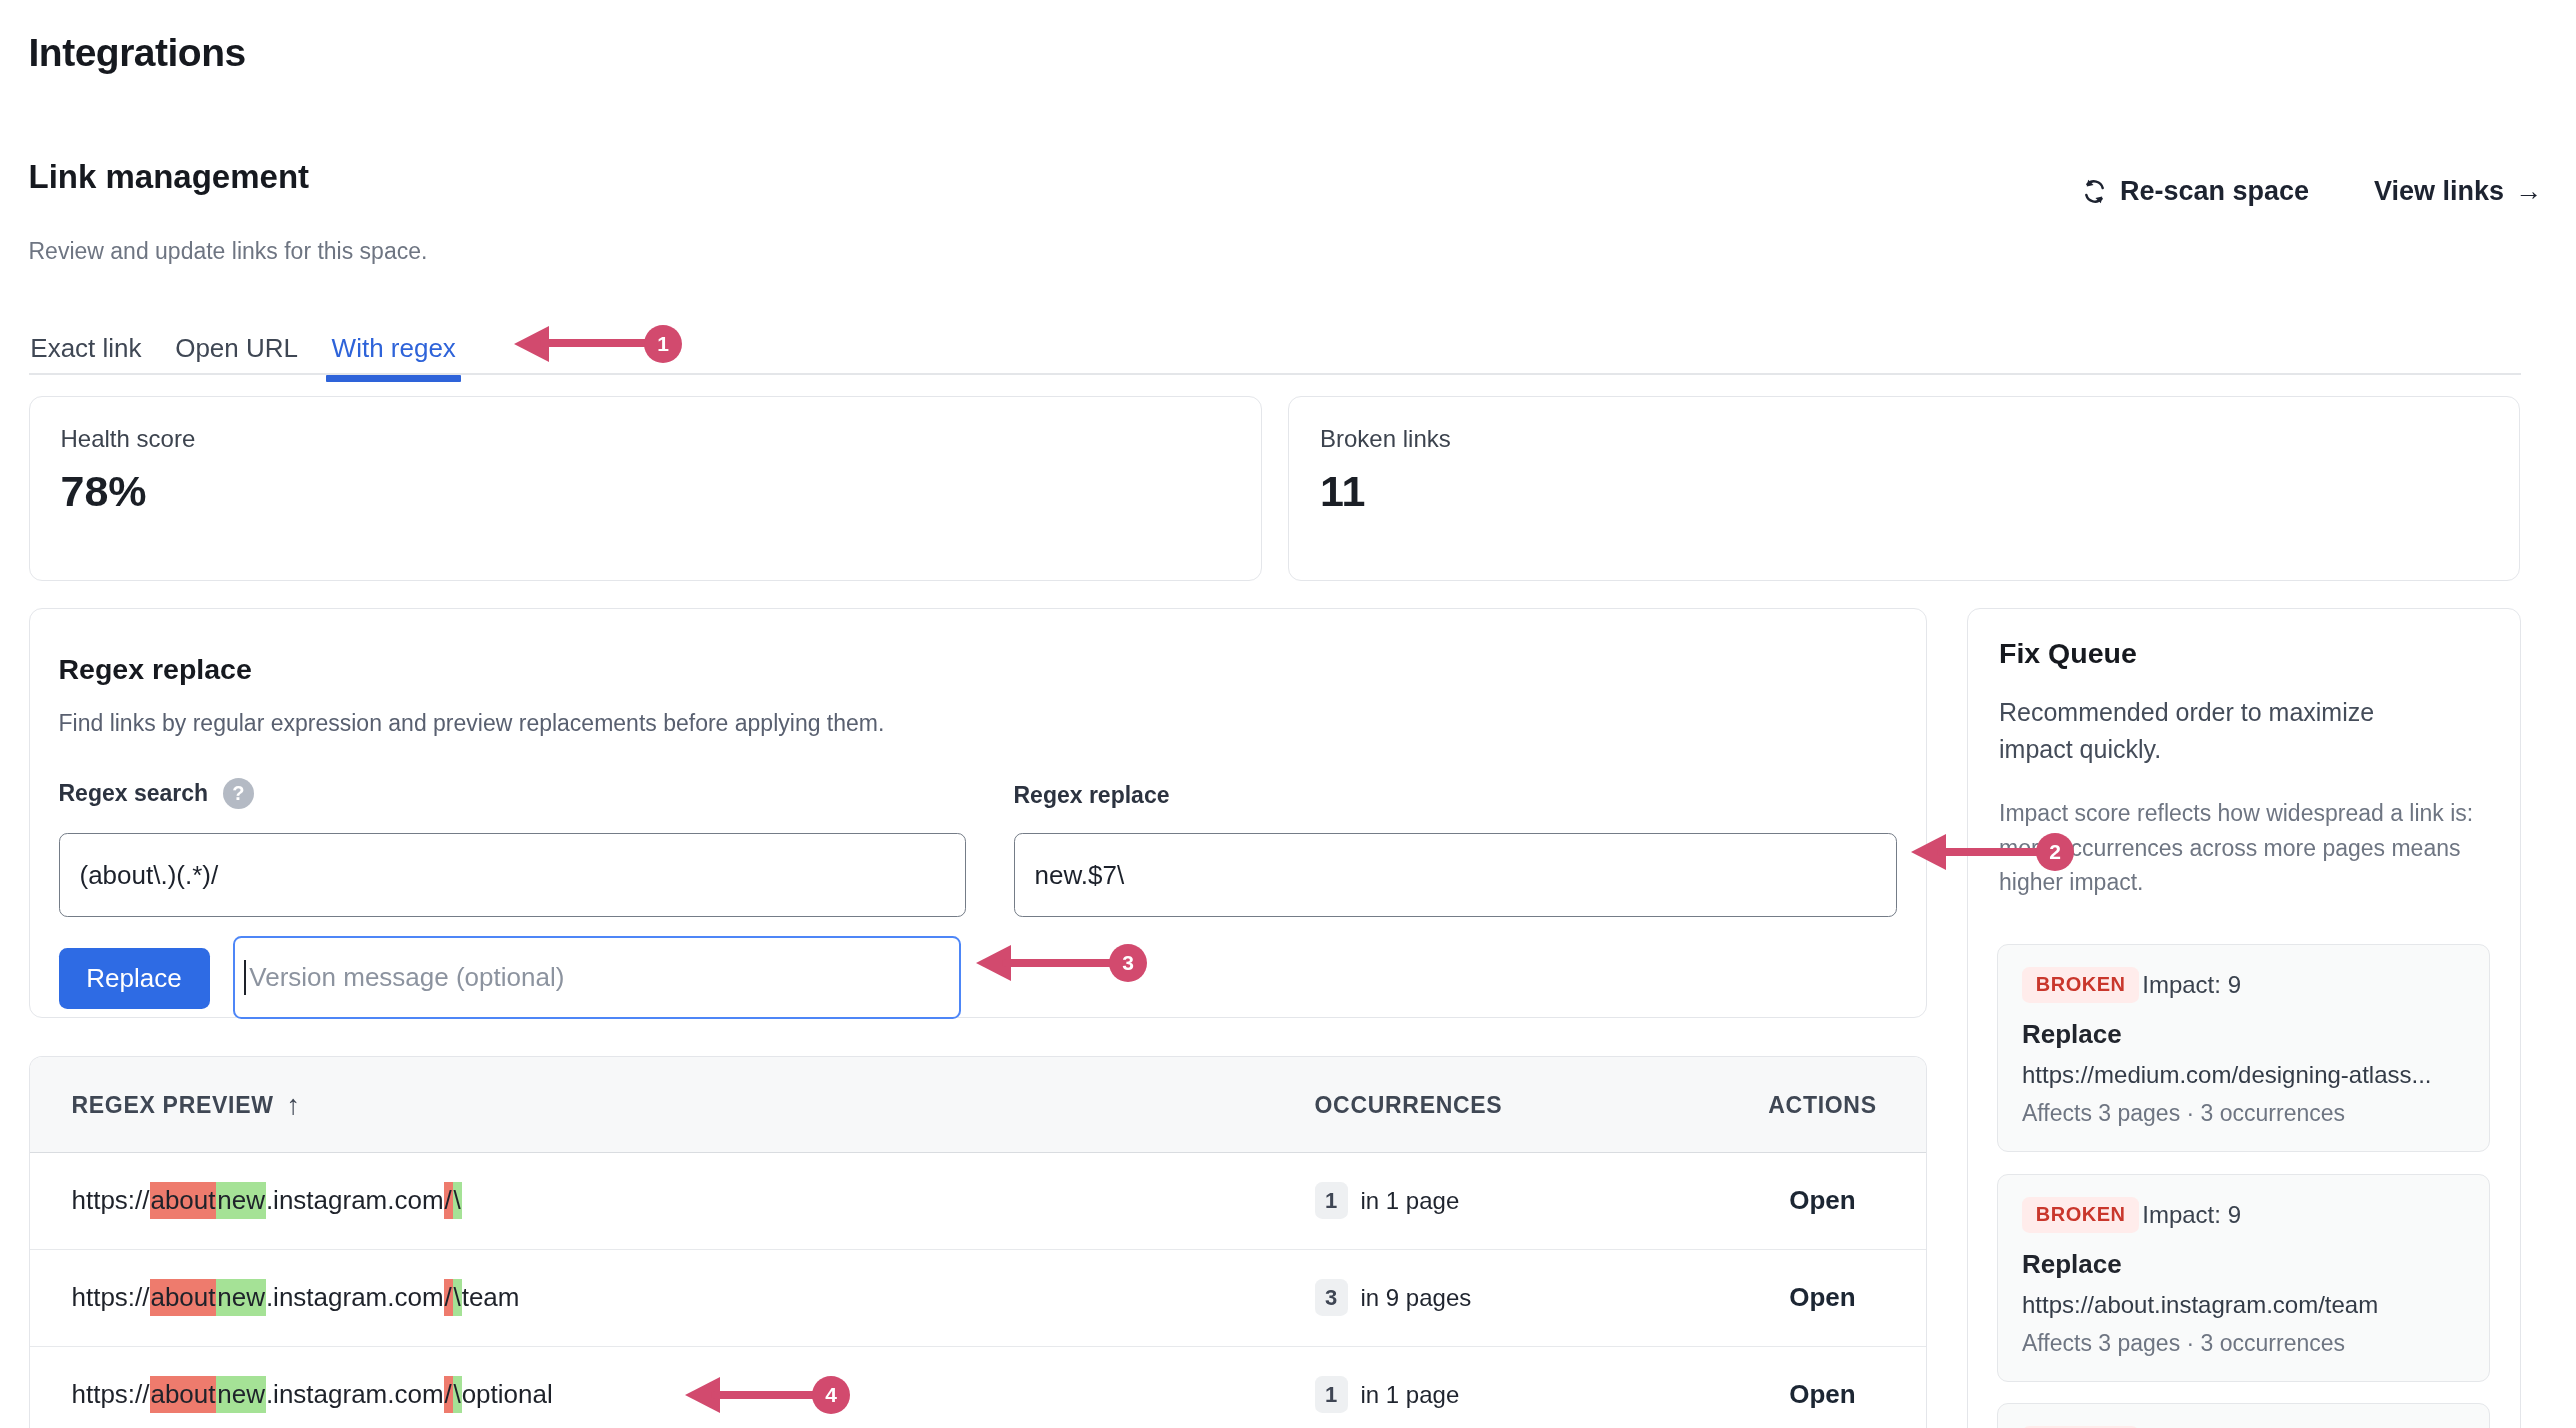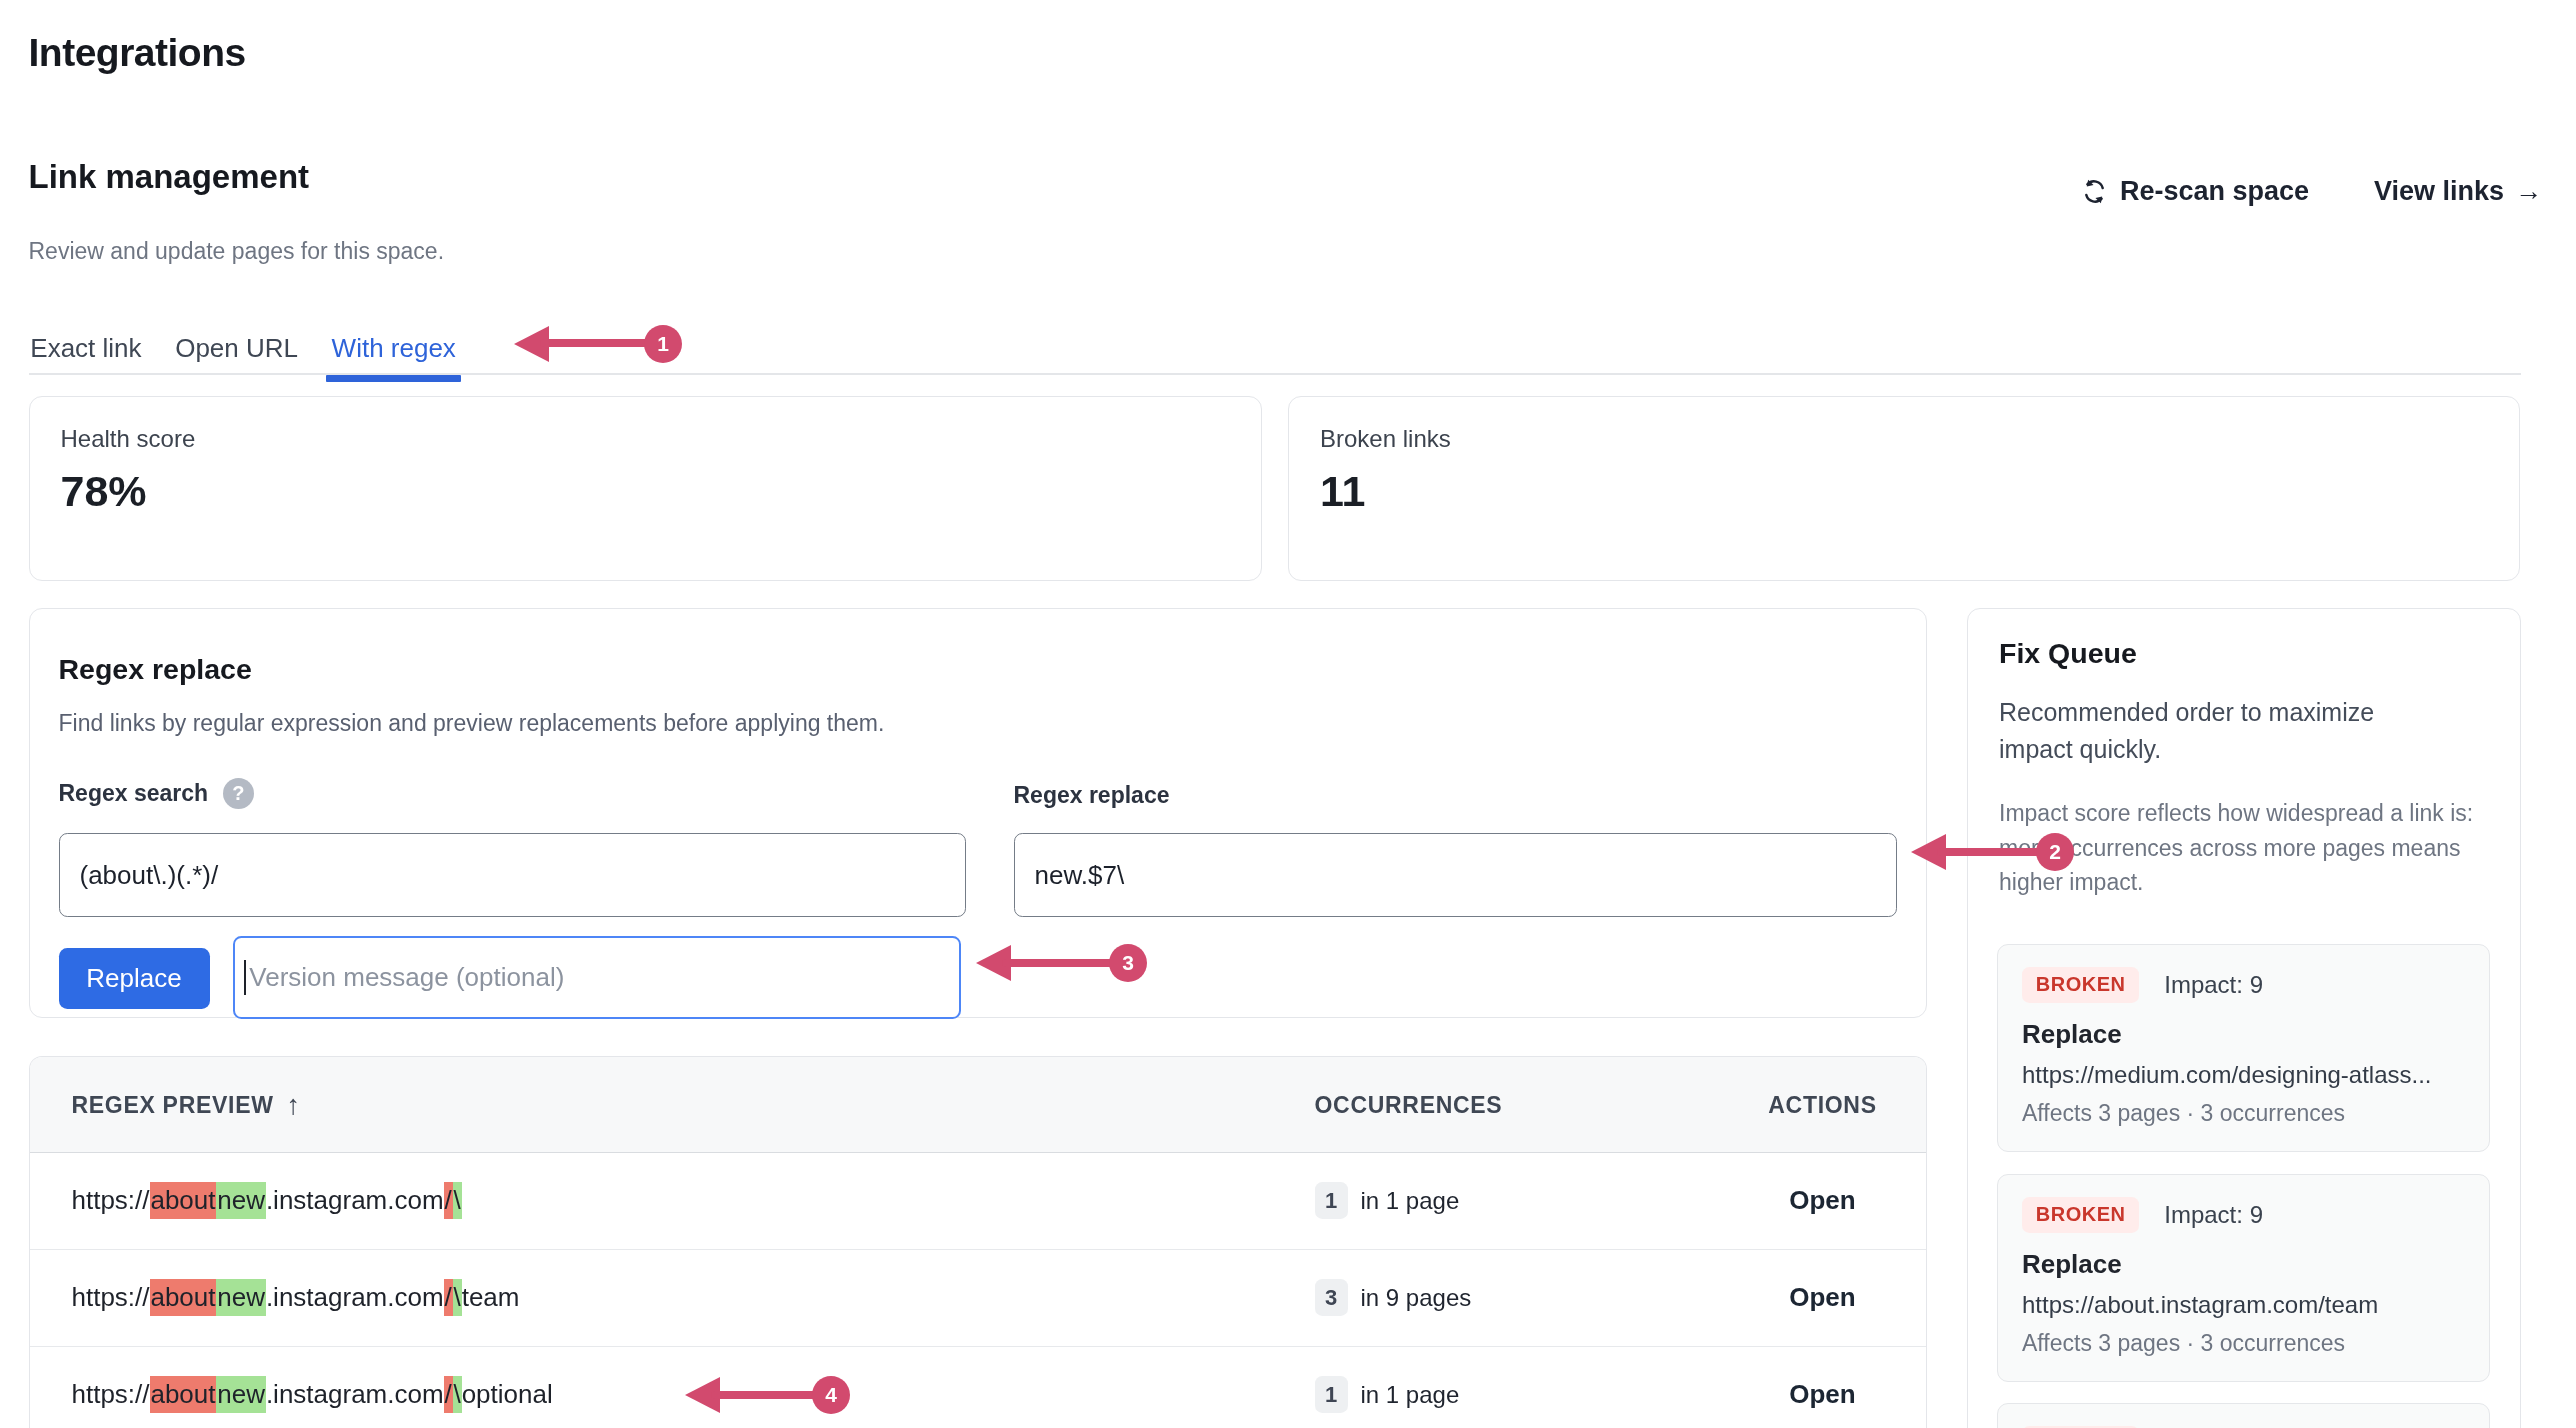--- a/index.html
+++ b/index.html
@@ -85,21 +85,21 @@
   
   #fix-queue { left:1967px; top:588px; width:554px; height:1102px; padding:27.5px 31px; }
   .fq-title { font-size:28.5px; font-weight:700; color:#16191f; }
   .fq-sub   { font-size:25px; color:#444c59; line-height:1.5; margin-top:24px; width:441px; }
   .fq-desc  { font-size:23px; color:#6e7582; line-height:1.5; margin-top:27.5px; width:477px; }
   .fq-item { position:absolute; left:29px; width:493px; background:#f9fafa; border:1.8px solid #e5e7ea;
              border-radius:11px; padding:22px 24px; }
   #fq-item-0 { top:335px; height:208px; }
   #fq-item-1 { top:565px; height:208px; }
   #fq-item-2 { top:794px; height:208px; }
-  .fq-badge-row { display:flex; align-items:center; gap:25px; }
+  .fq-badge-row { display:flex; align-items:center; gap:3px; }
   .broken-badge { background:#ffeceb; color:#c9372c; font-size:20px; font-weight:700;
                   padding:6.4px 13.8px; border-radius:7.3px; letter-spacing:0.5px; }
   .fq-impact { font-size:24px; color:#3a424e; }
   .fq-action { font-size:26px; font-weight:700; color:#21252d; margin-top:16.5px; }
   .fq-url  { font-size:24px; color:#333b47; margin-top:11px; white-space:nowrap; overflow:hidden; }
   .fq-meta { font-size:23px; color:#6e7582; margin-top:11px; }
 
   
   .anno { z-index:50; }
   .anno-shaft { position:absolute; height:8.3px; background:#d24a6e; border-radius:4.6px; }
@@ -122,21 +122,21 @@
   
   #anno4-head  { left:685px; top:1357px; }
   #anno4-shaft { left:711px; top:1371px; width:121px; }
   #anno4-badge { left:812px; top:1356px; }
 </style>
 </head>
 <body>
 
 <h1 class="abs page-title">Integrations</h1>
 <h2 class="abs section-title">Link management</h2>
-<div class="abs subtitle">Review and update pages for this space.</div>
+<div class="abs subtitle">Review and update links for this space.</div>
 
 <div class="abs hdr-action" id="rescan">
   <svg class="rescan-svg" viewBox="0 0 24 24">
     <g fill="none" stroke="#1d2330" stroke-width="2" stroke-linecap="round">
       <path d="M18.8 9.2 A 7.4 7.4 0 0 0 6.1 6.1"></path>
       <path d="M5.2 14.8 A 7.4 7.4 0 0 0 17.9 17.9"></path>
     </g>
     <g fill="#1d2330">
       <path d="M6.7 2.2 L5.7 7.8 L11.2 6.6 Z"></path>
       <path d="M17.3 21.8 L18.3 16.2 L12.8 17.4 Z"></path>

